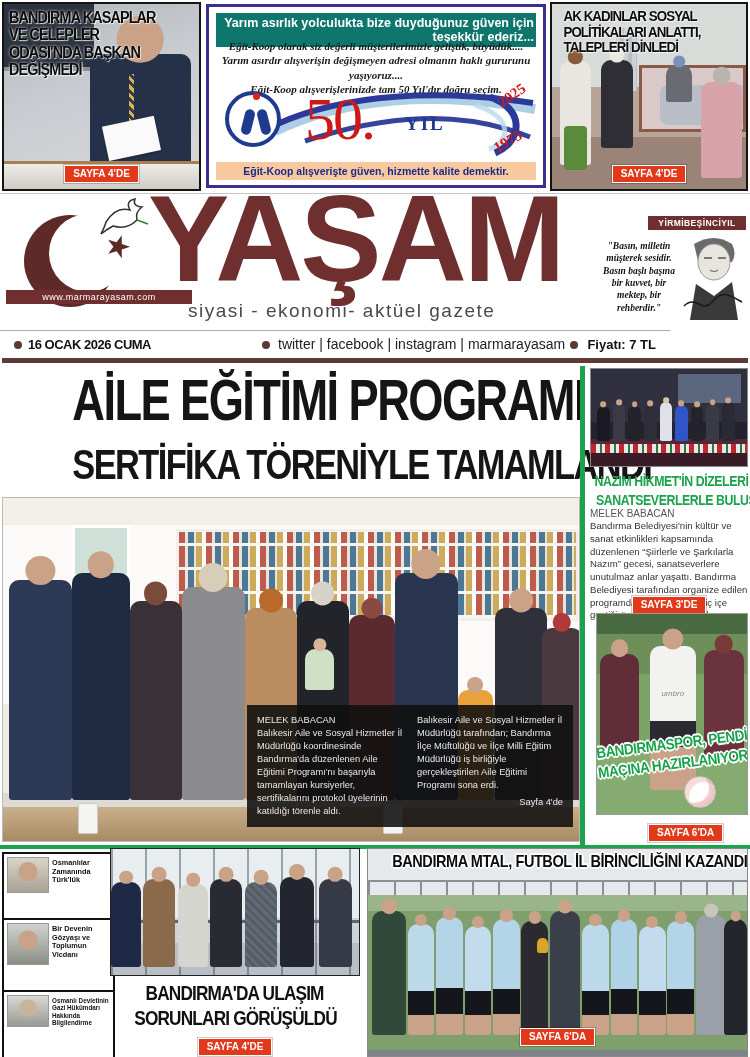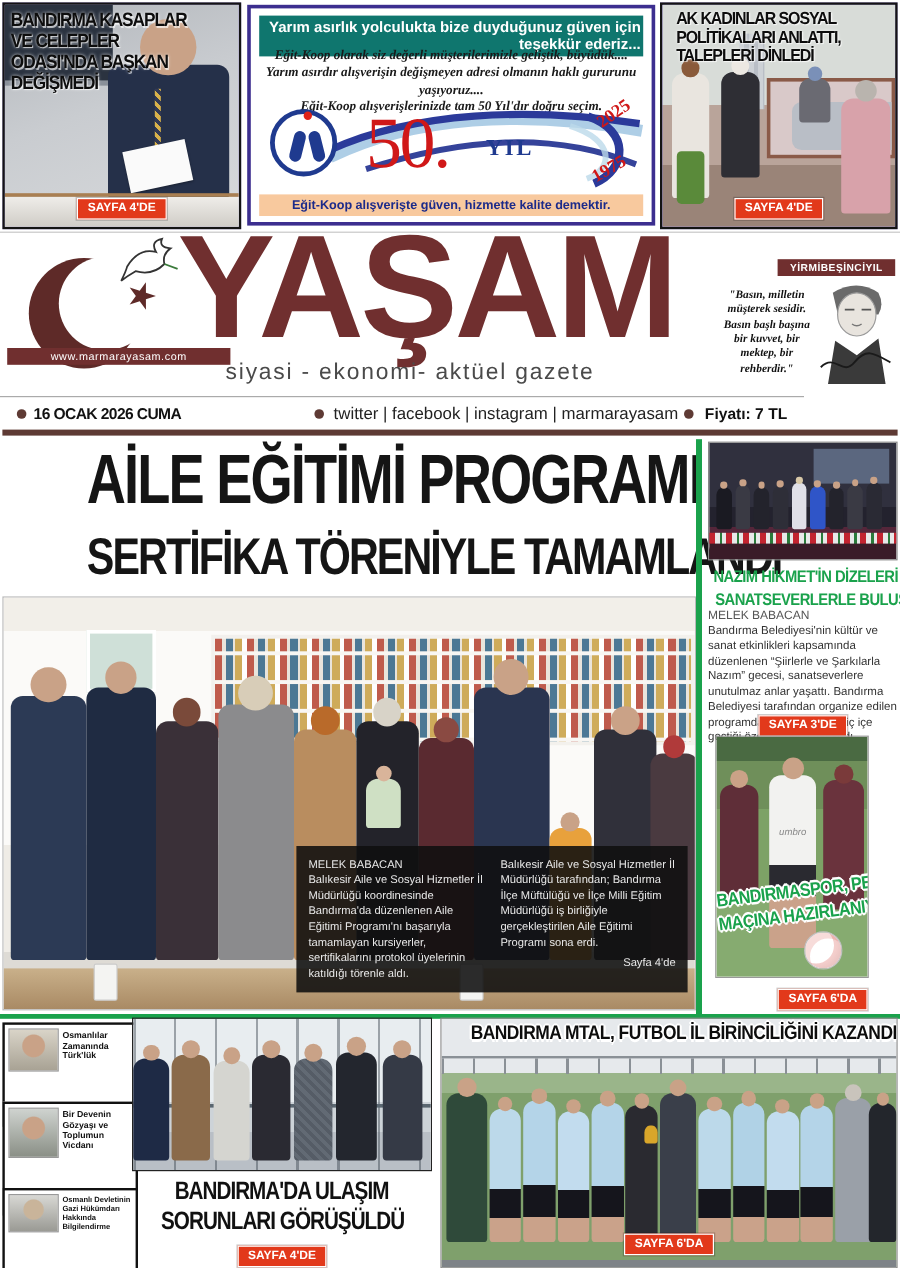--- a/index.html
+++ b/index.html
@@ -8,21 +8,21 @@
   .abs{position:absolute;box-sizing:border-box;}
   .cond{display:inline-block;white-space:nowrap;font-weight:800;letter-spacing:-1px;}
   .badge{display:inline-block;background:#e2391b;color:#fff;font-weight:700;font-size:10px;
          padding:2px 8px 3px;line-height:1.1;border:1px solid #fff;box-shadow:0 0 0 1px rgba(0,0,0,.2);}
   
   .pp{position:absolute;border-radius:10px 10px 3px 3px;background:var(--t,#444);}
   .pp::before{content:"";position:absolute;left:50%;top:0;transform:translate(-50%,-82%);
               width:46%;aspect-ratio:1/1;border-radius:50%;background:var(--h,#c9a287);}
   .scene{position:absolute;overflow:hidden;}
   
-  .story-box{border:2px solid #141414;background:#c4b5fd;}
+  .story-box{border:2px solid #141414;background:#ef4444;}
   .box-headline{position:absolute;font-weight:800;color:#0d0d0d;line-height:1.08;
                 text-shadow:0 0 3px rgba(255,255,255,.85),1px 1px 0 rgba(255,255,255,.6);}
   
   .colm{position:absolute;left:2px;width:103px;border:2px solid #111;background:#fff;padding:3px 3px 20px 3px;}
   .colm .ctop{display:flex;gap:3px;}
   .colm .cphoto{width:40px;height:34px;border:1px solid #999;flex:0 0 auto;}
   .colm .ctitle{flex:1;font-size:7.3px;font-weight:800;line-height:1.18;padding-top:2px;}
   .colm .cbar{position:absolute;left:2px;right:2px;bottom:2px;background:#0d0d0d;color:#fff;
               display:flex;align-items:center;height:16px;}
   .colm .cname{flex:1;font-size:8.4px;font-weight:700;padding-left:3px;line-height:1.05;}
@@ -184,21 +184,21 @@
     <div class="abs" style="left:0;right:0;bottom:13%;height:10%;background:repeating-linear-gradient(90deg,#c22430 0 5px,#e8e8e8 5px 9px,#2a7a3a 9px 11px,#e8e8e8 11px 14px);"></div>
   </div>
   <div class="abs" style="left:584px;top:472px;width:168px;text-align:center;line-height:1.18;">
     <span class="cond" style="font-size:14px;letter-spacing:-.5px;transform:scaleX(.88);color:#1aa24c;">NAZIM HİKMET'İN DİZELERİ</span><br>
     <span class="cond" style="font-size:14px;letter-spacing:-.5px;transform:scaleX(.88);color:#1aa24c;">SANATSEVERLERLE BULUŞTU</span>
   </div>
   <div class="abs" style="left:590px;top:508px;font-size:10px;color:#555;">MELEK BABACAN</div>
   <div class="abs" style="left:590px;top:520px;width:158px;font-size:9.6px;line-height:1.33;color:#333;">Bandırma Belediyesi'nin kültür ve sanat etkinlikleri kapsamında düzenlenen “Şiirlerle ve Şarkılarla Nazım” gecesi, sanatseverlere unutulmaz anlar yaşattı. Bandırma Belediyesi tarafından organize edilen programda, şiir ve müziğin iç içe geçtiği özel bir gece yaşandı.</div>
   <div class="abs" style="left:590px;top:594px;width:158px;text-align:center;"><span class="badge">SAYFA 3'DE</span></div>
 
-  <div class="scene abs" style="left:596px;top:613px;width:128px;height:202px;border:1px solid #999;">
+  <div class="scene abs" style="left:596px;top:613px;width:152px;height:202px;border:1px solid #999;">
     <div class="abs" style="inset:0;background:linear-gradient(#4a6a42 0 10%,#6f8f5a 10% 30%,#7da266 30% 65%,#86ab70 65% 100%);"></div>
     <div class="pp" style="left:2%;bottom:32%;width:26%;height:48%;--t:#5f2e38;--h:#caa287;"></div>
     <div class="pp" style="left:35%;bottom:12%;width:31%;height:72%;background:linear-gradient(#f2f2f0 0 52%,#2a2a30 52% 70%,#caa28a 70% 100%);--h:#c9a287;">
       <span style="position:absolute;left:50%;top:30%;transform:translateX(-50%);font-size:8px;color:#888;font-style:italic;">umbro</span>
     </div>
     <div class="pp" style="right:2%;bottom:28%;width:27%;height:54%;--t:#6a333d;--h:#7a3a3a;"></div>
     <div class="abs" style="left:58%;bottom:3%;width:32px;height:32px;border-radius:50%;background:radial-gradient(circle at 35% 35%,#ffffff 0 55%,#e2e2e2 100%);border:1px solid #c0c0c0;box-shadow:inset -6px -4px 0 rgba(210,60,50,.25),inset 4px 5px 0 rgba(210,60,50,.18);"></div>
     <div class="abs" style="left:-6%;bottom:20%;width:112%;text-align:center;transform:rotate(-7deg);line-height:1.25;">
       <span class="cond outline-white" style="font-size:15px;letter-spacing:-.5px;transform:scaleX(.9);color:#1aa24c;">BANDIRMASPOR, PENDİK</span><br>
       <span class="cond outline-white" style="font-size:15px;letter-spacing:-.5px;transform:scaleX(.9);color:#1aa24c;">MAÇINA HAZIRLANIYOR</span>

